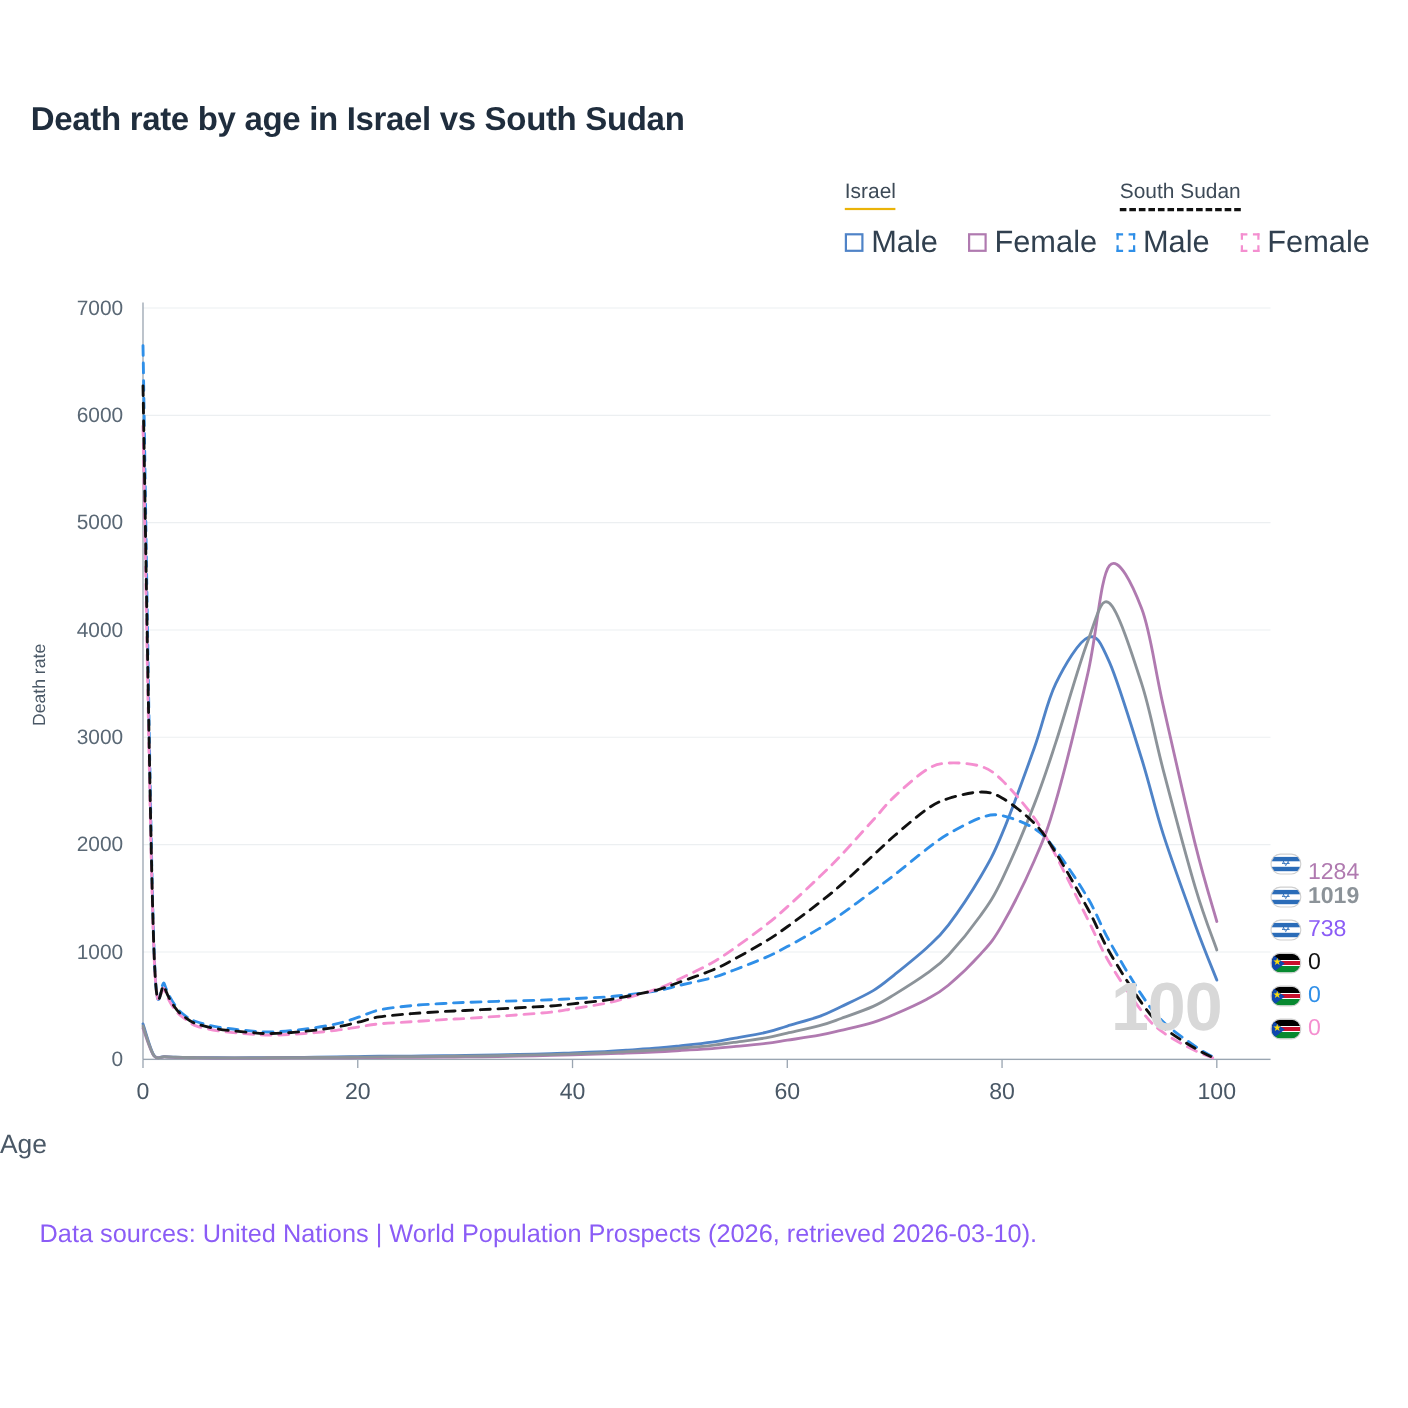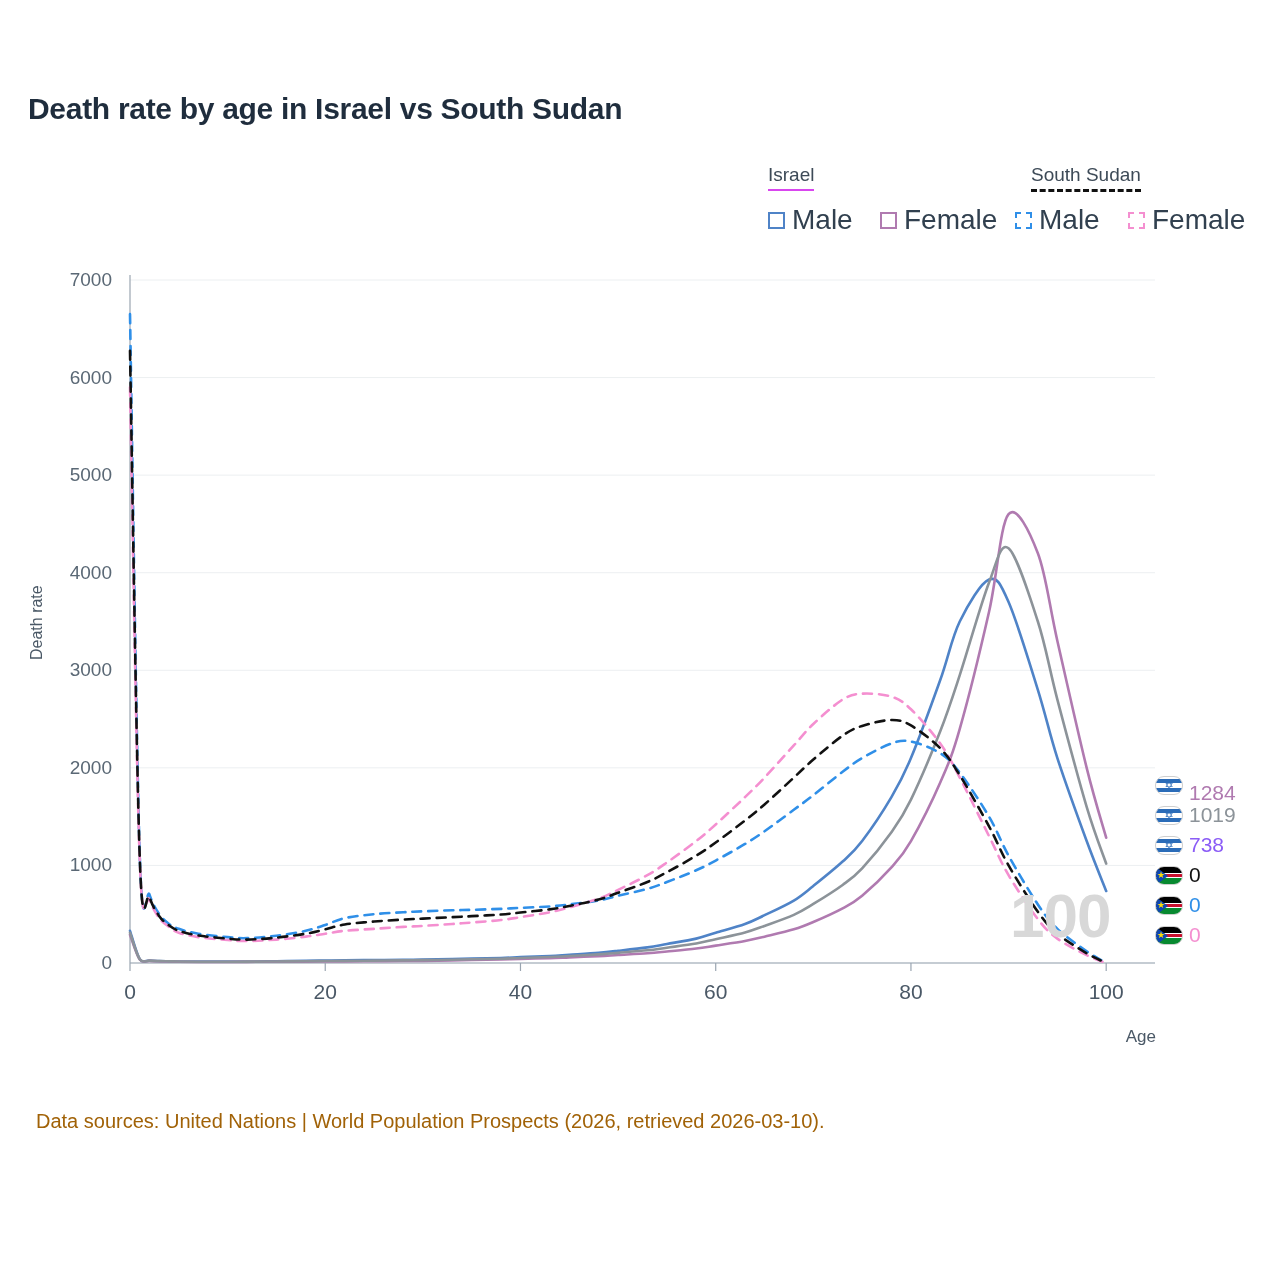--- a/index.html
+++ b/index.html
@@ -38,21 +38,21 @@
     width: 500px;
     height: 80px;
   }
   .legend-group-title {
     position: absolute;
     font-size: 19px;
     color: #3d4a57;
     padding-bottom: 3px;
   }
   .legend-group-title.solid-underline {
-    border-bottom: 2px solid #d946ef;
+    border-bottom: 2px solid #eab308;
   }
   .legend-group-title.dashed-underline {
     border-bottom: 3px dashed #111111;
   }
   .legend-item {
     position: absolute;
     display: flex;
     align-items: center;
     gap: 7px;
     font-size: 28px;
@@ -77,22 +77,22 @@
     transform-origin: left top;
     font-size: 16px;
     color: #4a5866;
     white-space: nowrap;
   }
   .axis-label-x {
     position: absolute;
     left: 0;
     top: 1027px;
     width: 1156px;
-    text-align: right;
-    font-size: 17px;
+    text-align: left;
+    font-size: 24px;
     color: #4a5866;
   }
   .watermark {
     position: absolute;
     left: 1010px;
     top: 880px;
     font-size: 62px;
     font-weight: bold;
     color: #d8d8d8;
     letter-spacing: -1px;
@@ -157,35 +157,35 @@
     left: 1px; top: 50%;
     transform: translateY(-50%);
     color: #fcdd09;
     font-size: 9px;
     line-height: 9px;
   }
   .footer {
     position: absolute;
     left: 36px;
     top: 1105px;
-    font-size: 20px;
-    color: #a16207;
+    font-size: 23px;
+    color: #8b5cf6;
     line-height: 32px;
   }
 </style>
 </head>
 <body>
 
 <div id="chart-root">
 
   <div class="title">Death rate by age in Israel vs South Sudan</div>
 
   <div class="legend">
     <div class="legend-group-title solid-underline" style="left:8px; top:4px;">Israel</div>
-    <div class="legend-group-title dashed-underline" style="left:271px; top:4px;">South Sudan</div>
+    <div class="legend-group-title dashed-underline" style="left:258px; top:4px;">South Sudan</div>
 
     <div class="legend-item" style="left:8px; top:44px;">
       <span class="swatch solid-blue"></span>
       <span>Male</span>
     </div>
     <div class="legend-item" style="left:120px; top:44px;">
       <span class="swatch solid-pink"></span>
       <span>Female</span>
     </div>
     <div class="legend-item" style="left:255px; top:44px;">
@@ -246,21 +246,21 @@
     <div class="endlabel">
       <span class="flag flag-il">
           <span class="star">✡</span>
         </span>
       <span style="color:#b07ab0;margin-top:16px;">1284</span>
     </div>
     <div class="endlabel">
       <span class="flag flag-il">
           <span class="star">✡</span>
         </span>
-      <span style="color:#8c9399;">1019</span>
+      <span style="color:#8c9399;font-weight:bold;">1019</span>
     </div>
     <div class="endlabel">
       <span class="flag flag-il">
           <span class="star">✡</span>
         </span>
       <span style="color:#8b5cf6;">738</span>
     </div>
     <div class="endlabel">
       <span class="flag flag-ss">
           <span class="tri"></span>

